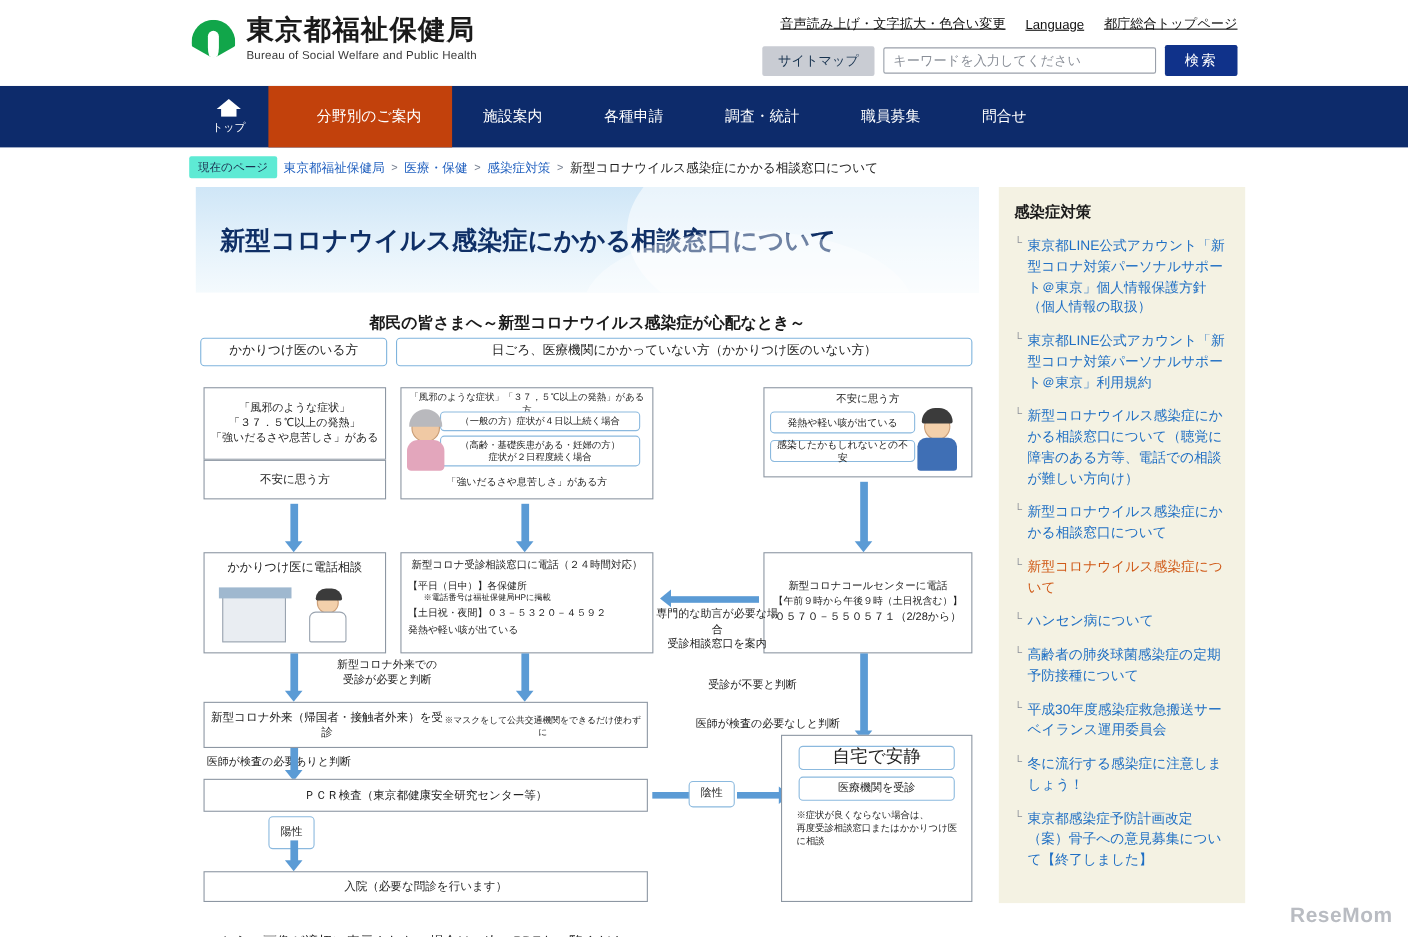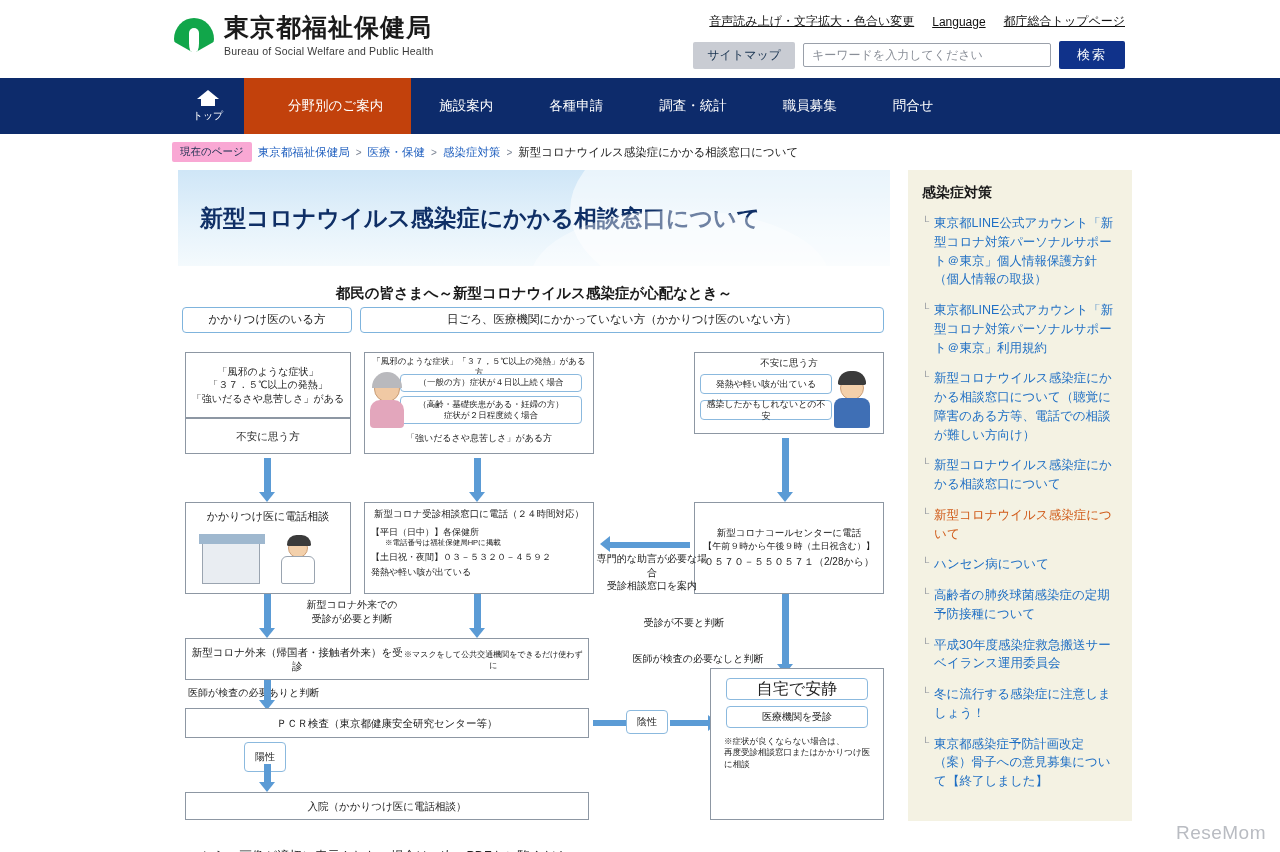--- a/index.html
+++ b/index.html
@@ -75,21 +75,21 @@
     font-size: 13.5px; padding: 0 28px; cursor: pointer; white-space: nowrap;
   }
   .gnav-item.active { background: #c2410c; padding-left: 44px; }
 
   
   .crumb {
     height: 36px; display: flex; align-items: center; padding-left: 172px;
     font-size: 11.5px; color: #333; gap: 6px;
   }
   .crumb-badge {
-    background: #f9a8d4; color: #1c3050; font-size: 10.5px;
+    background: #5eead4; color: #1c3050; font-size: 10.5px;
     padding: 3px 8px; border-radius: 2px;
   }
   .crumb a { color: #1f5fbf; text-decoration: none; }
   .crumb .sep { color: #7b8494; font-size: 10px; }
   .crumb .cur { color: #222; }
 
   
   .content { display: flex; padding-left: 178px; gap: 18px; }
   .main { width: 712px; }
   .aside { width: 224px; }
@@ -159,21 +159,21 @@
   .aside-inner { background: #f4f2e3; padding: 14px 14px 18px; }
   .aside h2 { margin: 0 0 12px; font-size: 14px; color: #1a1a1a; font-weight: bold; }
   .aside ul { list-style: none; margin: 0; padding: 0; }
   .aside li { margin-bottom: 12px; display: flex; }
   .aside .bullet { color: #8a8f98; font-size: 10px; margin-right: 5px; line-height: 1.5; }
   .aside a { color: #1f6fc4; font-size: 12.5px; line-height: 1.5; text-decoration: none; }
   .aside a.current { color: #d05a18; }
 
   .watermark {
     position: absolute; right: 14px; bottom: 8px;
-    font-size: 19px; font-weight: normal; color: #b9bcc2; letter-spacing: .5px; margin-left: 32px;
+    font-size: 19px; font-weight: bold; color: #b9bcc2; letter-spacing: .5px; margin-left: 32px;
   }
 </style>
 </head>
 <body>
 
 <div class="page">
 
   <div class="topbar">
     <div class="logo-wrap">
       <div class="logo-mark">
@@ -333,21 +333,21 @@
 
         <div class="arrow" style="left:415px; top:440px; width:34px; height:6px;"></div>
         <div class="box round" style="left:448px; top:430px; width:42px; height:24px; font-size:10px; border-color:#8bb9de;">陰性</div>
         <div class="arrow" style="left:492px; top:440px; width:40px; height:6px;"></div>
         <div class="arrow-head right" style="left:530px; top:435px;"></div>
 
         <div class="box round" style="left:66px; top:462px; width:42px; height:30px; font-size:10px; border-color:#8bb9de;">陽性</div>
         <div class="arrow" style="left:86px; top:484px; width:7px; height:22px;"></div>
         <div class="arrow-head" style="left:81px; top:502px;"></div>
 
-        <div class="box thin" style="left:7px; top:512px; width:404px; height:28px; font-size:10.5px;">入院（かかりつけ医に電話相談）</div>
+        <div class="box thin" style="left:7px; top:512px; width:404px; height:28px; font-size:10.5px;">入院（必要な問診を行います）</div>
 
         <div class="box thin" style="left:532px; top:388px; width:174px; height:152px;"></div>
         <div class="box round" style="left:548px; top:398px; width:142px; height:22px; font-size:16px; border-color:#8bb9de;">自宅で安静</div>
         <div class="box round" style="left:548px; top:426px; width:142px; height:22px; font-size:10px; border-color:#8bb9de;">医療機関を受診</div>
         <div class="lbl" style="left:546px; top:456px; width:148px; font-size:8.5px; white-space:pre-line; text-align:left;">※症状が良くならない場合は、
 再度受診相談窓口またはかかりつけ医
 に相談</div>
       </div>
 
       <div class="pdf-note">こちらの画像が適切に表示されない場合は、次のPDFをご覧ください。</div>

